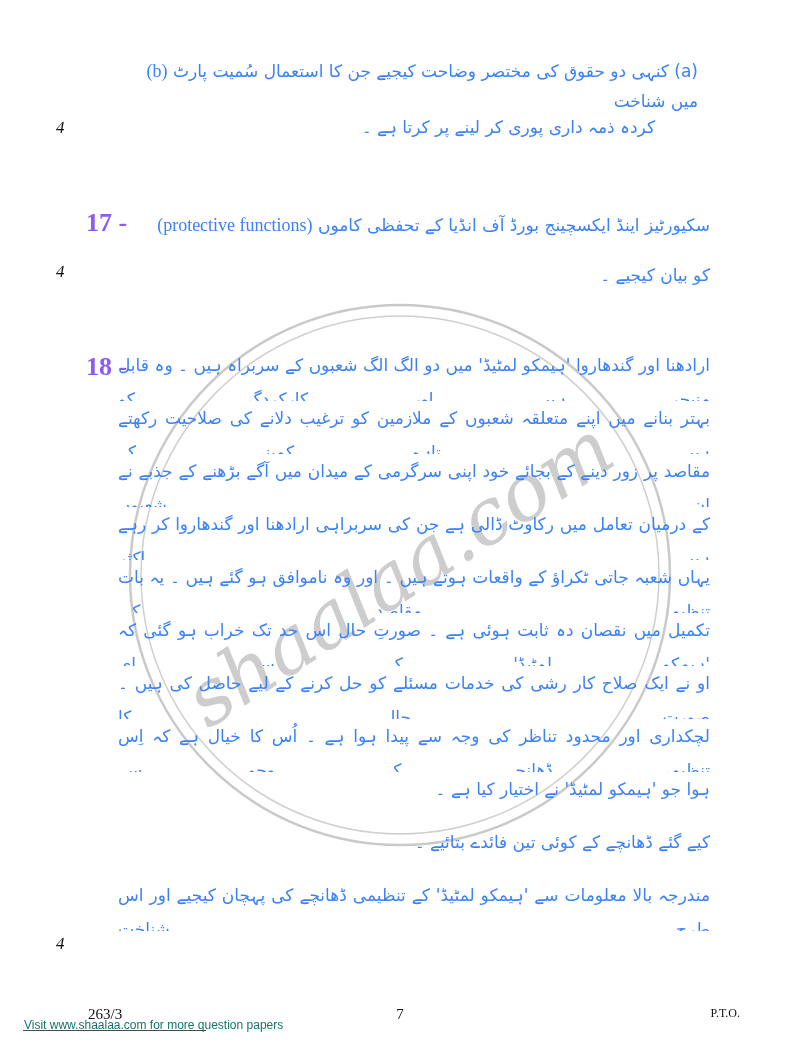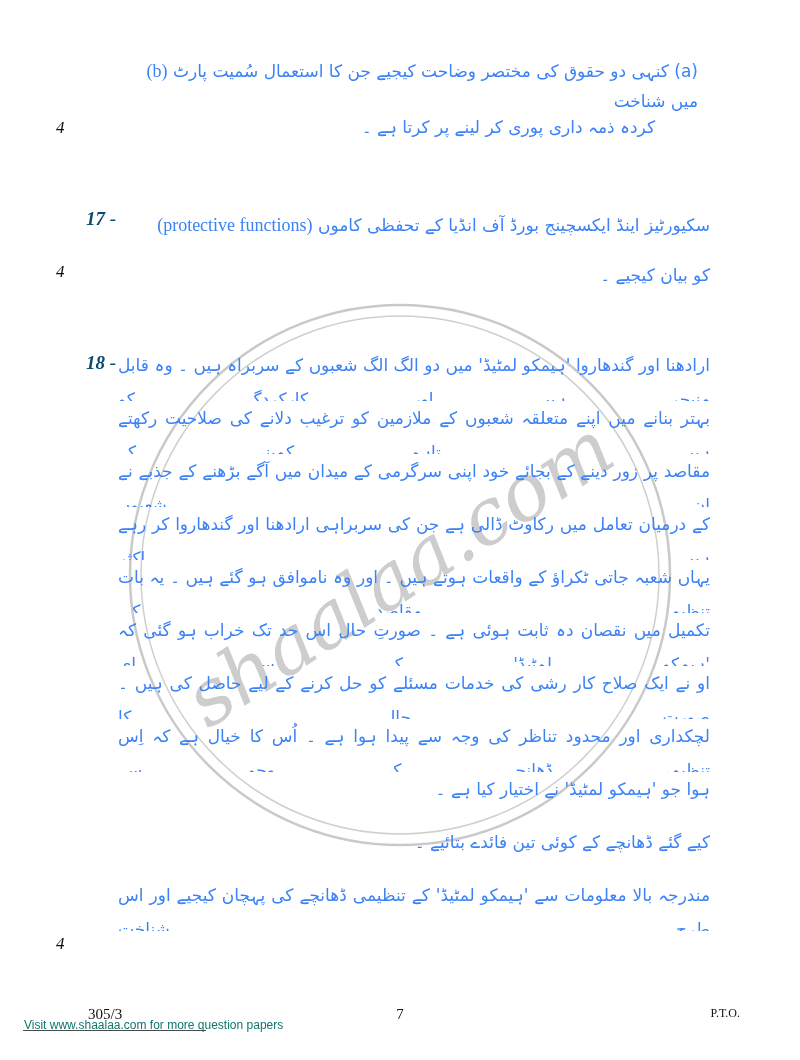--- a/index.html
+++ b/index.html
@@ -51,21 +51,21 @@
     font-family: "Liberation Serif", serif;
     font-style: italic; font-size: 17px; color: #111;
   }
   .marks-b   { top: 118px; }
   .marks-17  { top: 262px; }
   .marks-18  { top: 934px; }
 
   .qnum {
     position: absolute; left: 86px;
     font-family: "Liberation Serif", serif;
-    font-weight: bold; font-size: 19px; color: #0c4a6e; font-style: italic;
+    font-weight: bold; font-size: 26px; color: #8b5cf6;
   }
   .qnum-17 { top: 208px; }
   .qnum-18 { top: 352px; }
 
   .q17-line1 {
     position: absolute; top: 203px; left: 128px; right: 90px;
     text-align: right; line-height: 32px; margin-top: 6px;
   }
   .q17-line2 {
     position: absolute; top: 260px; left: 128px; right: 90px;
@@ -135,20 +135,20 @@
       <div class="q18-line">یہاں شعبہ جاتی ٹکراؤ کے واقعات ہوتے ہیں ۔ اور وہ ناموافق ہو گئے ہیں ۔ یہ بات تنظیمی مقاصد کی</div>
       <div class="q18-line">تکمیل میں نقصان دہ ثابت ہوئی ہے ۔ صورتِ حال اس حد تک خراب ہو گئی کہ 'ہیمکو لمٹیڈ' کے سی ای</div>
       <div class="q18-line">او نے ایک صلاح کار رشی کی خدمات مسئلے کو حل کرنے کے لیے حاصل کی ہیں ۔ صورتِ حال کا</div>
       <div class="q18-line">لچکداری اور محدود تناظر کی وجہ سے پیدا ہوا ہے ۔ اُس کا خیال ہے کہ اِس تنظیمی ڈھانچے کی وجہ سے</div>
       <div class="q18-line endline">ہوا جو 'ہیمکو لمٹیڈ' نے اختیار کیا ہے ۔</div>
       <div class="q18-line endline">کیے گئے ڈھانچے کے کوئی تین فائدے بتائیے ۔</div>
       <div class="q18-line">مندرجہ بالا معلومات سے 'ہیمکو لمٹیڈ' کے تنظیمی ڈھانچے کی پہچان کیجیے اور اس طرح شناخت</div>
     </div>
     <div class="marks marks-18">4</div>
 
-    <div class="footer-left">305/3</div>
+    <div class="footer-left">263/3</div>
     <div class="footer-center">7</div>
     <div class="footer-right">P.T.O.</div>
     <div class="promo">Visit www.shaalaa.com for more question papers</div>
     <div class="artifact-line"></div>
 
   </div>
 </div>
 
 </body></html>

